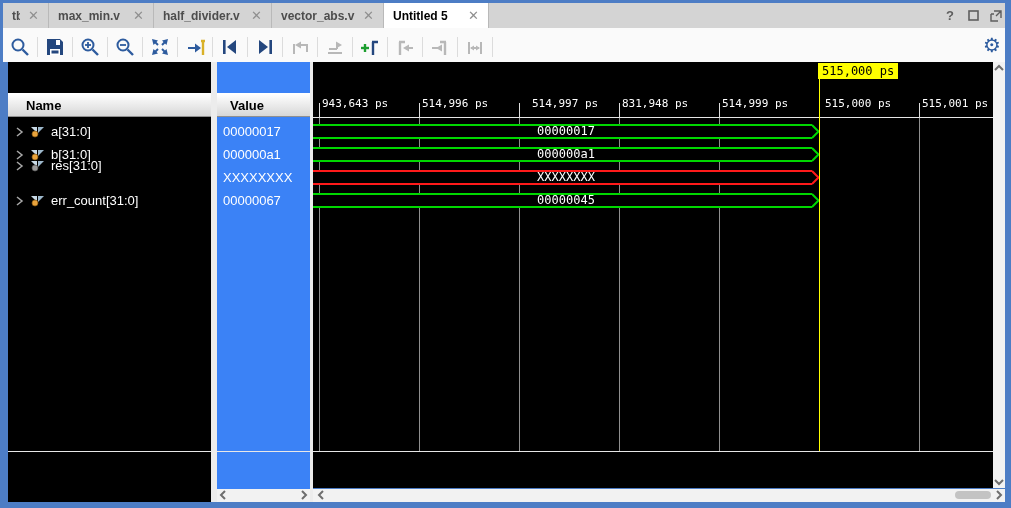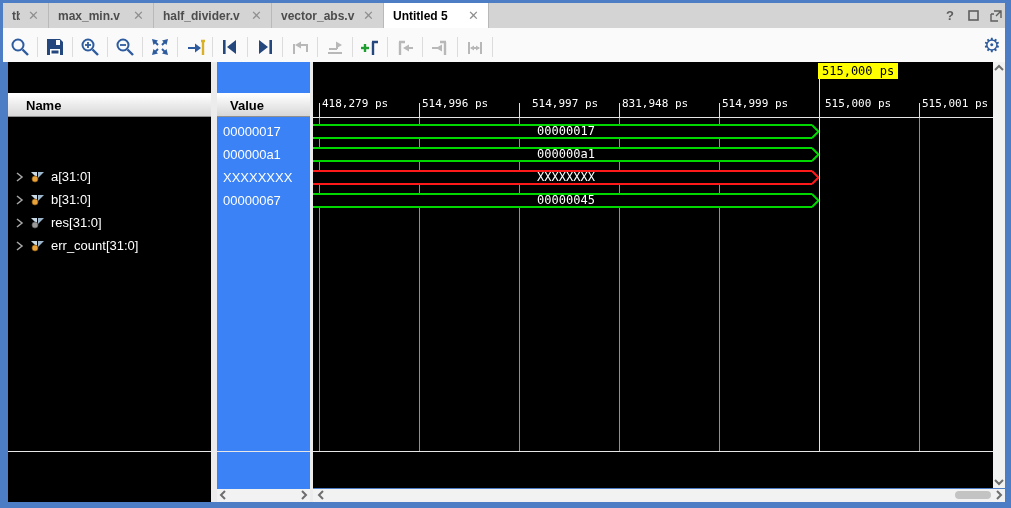--- a/index.html
+++ b/index.html
@@ -36,21 +36,21 @@
   .splitter1   { left:211px; top:62px; width:6px;  height:440px; background:#ececec; }
   .splitter2   { left:310px; top:62px; width:3px;  height:440px; background:#ececec; }
 
   .col-header { left:0; top:31px; height:24px; width:100%;
       background:linear-gradient(#ffffff,#d7d7d7);
       border-bottom:1px solid #8f8f8f; border-top:1px solid #fff;
       font-size:13px; font-weight:700; color:#000; display:flex; align-items:center; }
   .name-panel .col-header { padding-left:18px; }
   .value-panel .col-header { padding-left:13px; }
 
-  .sig-row { left:0; height:23px; width:100%; display:flex; align-items:center; color:#fff; font-size:13px;margin-top:45px; }
+  .sig-row { left:0; height:23px; width:100%; display:flex; align-items:center; color:#fff; font-size:13px; }
   .tree-chevron { width:8px; height:10px; margin-left:8px; flex:none; }
   .sig-icon { margin-left:6px; flex:none; }
   .sig-label { margin-left:6px; white-space:nowrap; }
   .val-row { left:0; height:23px; width:100%; display:flex; align-items:center; color:#fff; font-size:13px; padding-left:6px; }
   .panel-endline { left:0; top:389px; width:100%; height:1px; background:#e8e8e8; }
 
   
   .wave-panel { left:313px; top:62px; width:680px; height:426px; background:#000; overflow:hidden; }
   .gridline { top:56px; width:1px; height:333px; background:#8f8f8f; }
   .ruler-line { left:0; top:55px; width:100%; height:1px; background:#e6e6e6; }
@@ -272,21 +272,21 @@
       <svg class="tree-chevron">
           <polyline points="1,1 6,5 1,9" fill="none" stroke="#a8a8a8" stroke-width="1.5"></polyline>
         </svg>
       <svg class="sig-icon" width="15" height="13">
           <path d="M1 2 L7 2 L7 8 Z" fill="#c8d9e6"></path>
           <path d="M8 2 L14 2 L8 8 Z" fill="#9db8cc"></path>
           <circle cx="5" cy="9" r="3" fill="#e8a33d" stroke="#8a5a10" stroke-width="0.7"></circle>
         </svg>
       <span class="sig-label">b[31:0]</span>
     </div>
-    <div class="abs sig-row" style="top:104px">
+    <div class="abs sig-row" style="top:92px">
       <svg class="tree-chevron">
           <polyline points="1,1 6,5 1,9" fill="none" stroke="#a8a8a8" stroke-width="1.5"></polyline>
         </svg>
       <svg class="sig-icon" width="15" height="13">
           <path d="M1 2 L7 2 L7 8 Z" fill="#c8d9e6"></path>
           <path d="M8 2 L14 2 L8 8 Z" fill="#9db8cc"></path>
           <circle cx="5" cy="9" r="3" fill="#9a9a9a" stroke="#5a5a5a" stroke-width="0.7"></circle>
         </svg>
       <span class="sig-label">res[31:0]</span>
     </div>
@@ -324,21 +324,21 @@
     <div class="abs gridline" style="left:406px"></div>
     <div class="abs gridline" style="left:606px"></div>
 
     <div class="abs ruler-line"></div>
     <div class="abs tickmark" style="left:6px"></div>
     <div class="abs tickmark" style="left:106px"></div>
     <div class="abs tickmark" style="left:206px"></div>
     <div class="abs tickmark" style="left:306px"></div>
     <div class="abs tickmark" style="left:406px"></div>
     <div class="abs tickmark" style="left:606px"></div>
-    <div class="abs ticklabel" style="left:9px">418,279 ps</div>
+    <div class="abs ticklabel" style="left:9px">943,643 ps</div>
     <div class="abs ticklabel" style="left:109px">514,996 ps</div>
     <div class="abs ticklabel" style="left:219px">514,997 ps</div>
     <div class="abs ticklabel" style="left:309px">831,948 ps</div>
     <div class="abs ticklabel" style="left:409px">514,999 ps</div>
     <div class="abs ticklabel" style="left:512px">515,000 ps</div>
     <div class="abs ticklabel" style="left:609px">515,001 ps</div>
 
     <div class="abs bus" style="top:62px"></div>
     <svg class="abs bus-cap" style="top:62px">
         <polyline points="0,1 6.5,7.5 0,14" fill="none" stroke="#00d800" stroke-width="2"></polyline>

